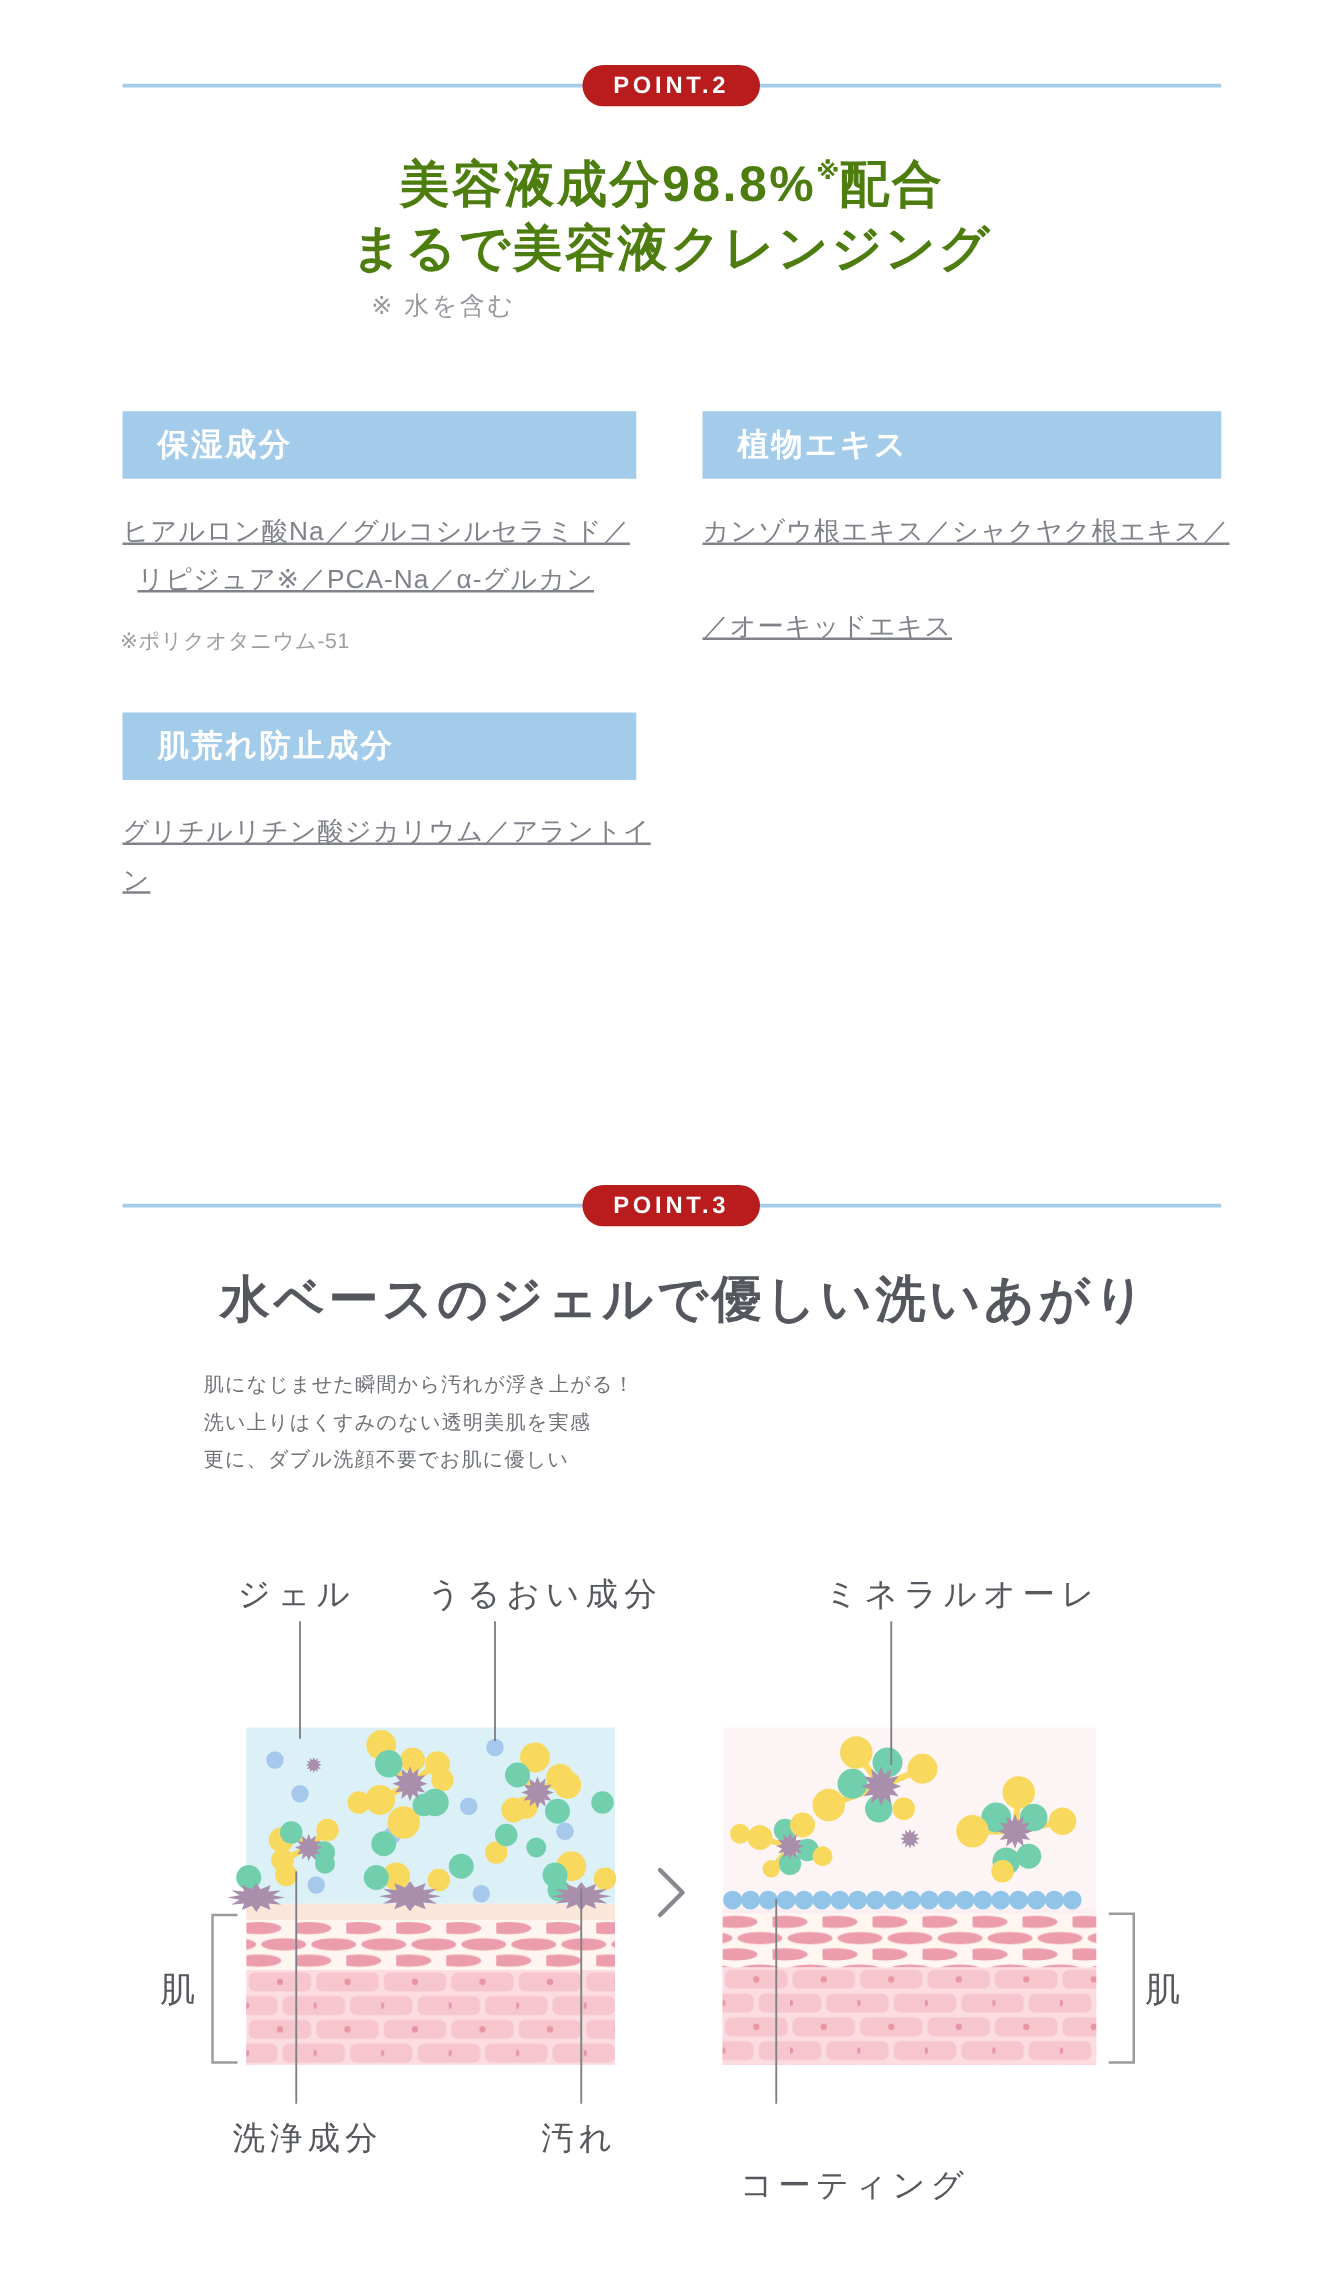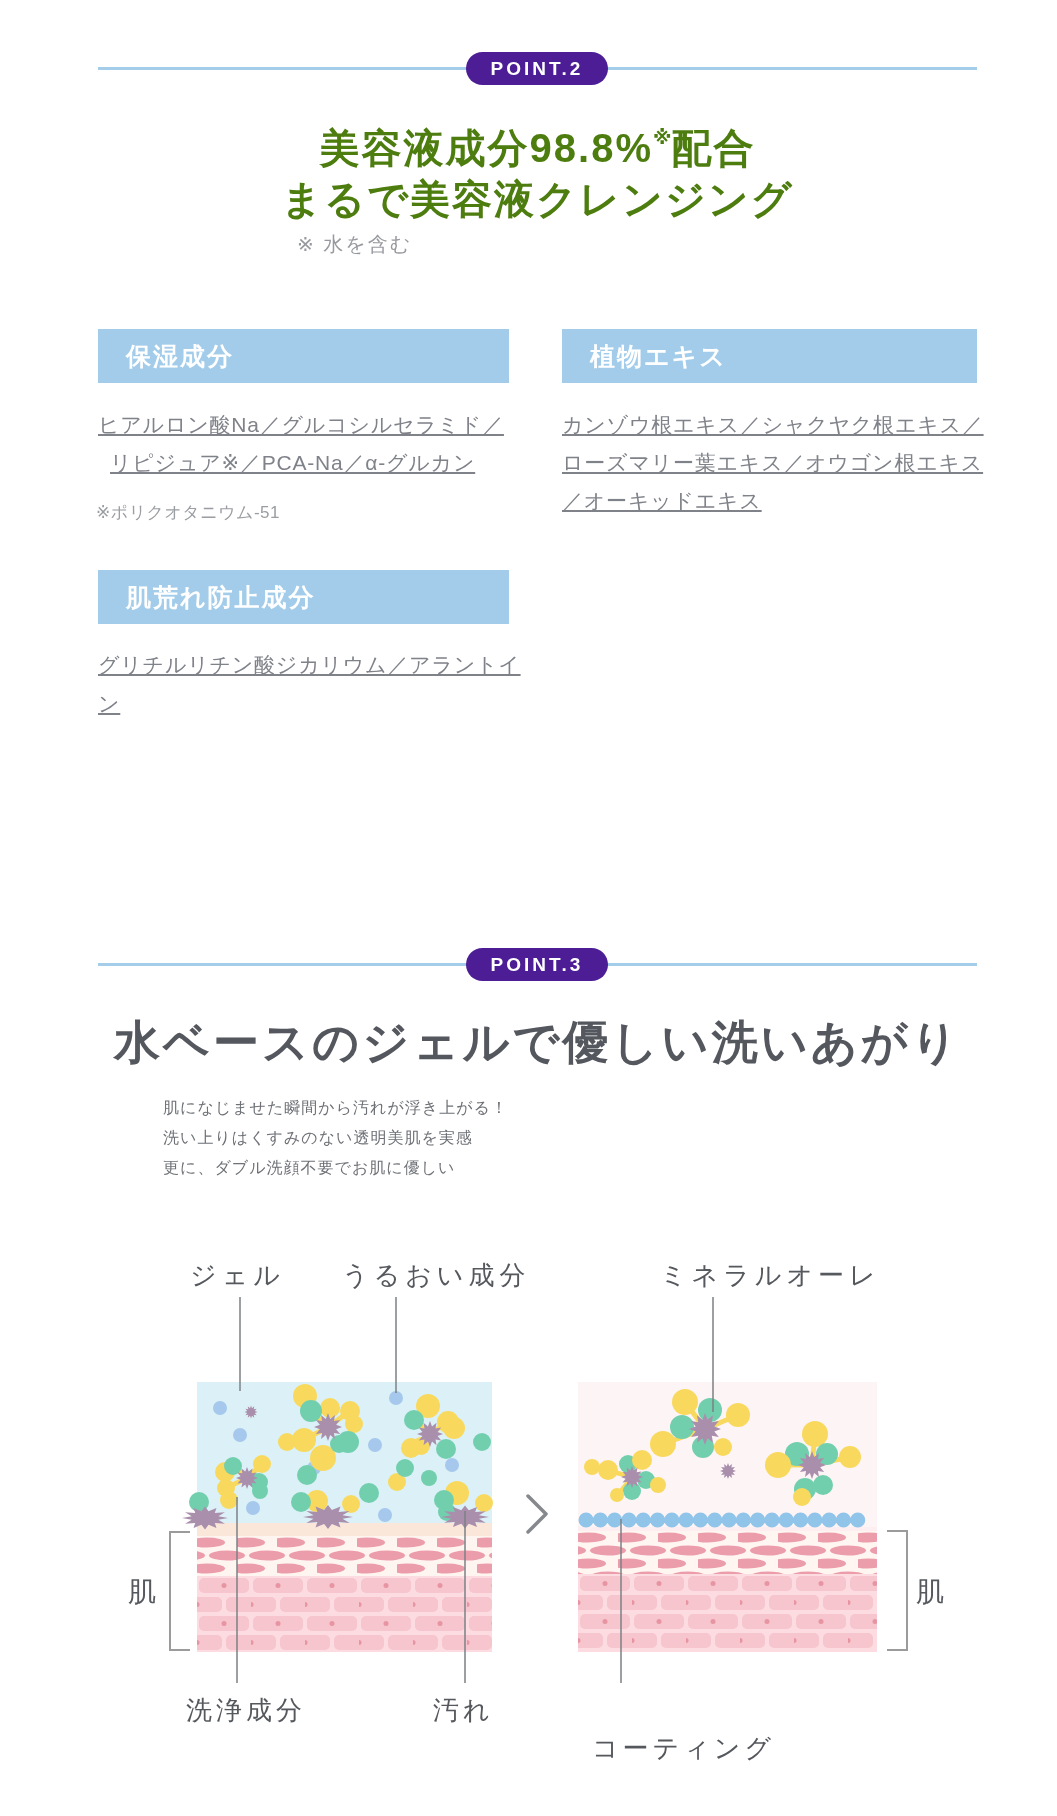--- a/index.html
+++ b/index.html
@@ -1,38 +1,38 @@
 <!DOCTYPE html>
 <html><head>
 <meta charset="utf-8">
 <style>
   html,body{margin:0;padding:0;background:#ffffff;}
   .page{position:relative;width:1057px;height:1816px;background:#fff;overflow:hidden;
         font-family:"Liberation Sans","DejaVu Sans",sans-serif;}
   .abs{position:absolute;}
   
   .divider{position:absolute;left:98px;width:879px;height:3px;background:#a3cde9;}
-  .point-badge{position:absolute;left:466px;width:142px;height:33px;background:#4c1d95;
+  .point-badge{position:absolute;left:466px;width:142px;height:33px;background:#b91c1c;
       border-radius:17px;color:#ffffff;font-size:19px;font-weight:600;letter-spacing:3px;
       text-align:center;line-height:33px;}
   
   .h2-wrap{position:absolute;left:98px;top:112px;width:879px;text-align:center;
       color:#4d7c0f;font-weight:bold;font-size:40px;line-height:51px;letter-spacing:2px;}
   .h2-wrap sup{font-size:19px;vertical-align:18px;letter-spacing:0;}
   .note{position:absolute;left:297px;top:231px;font-size:20px;color:#97999e;letter-spacing:2px;}
   
   .bar{position:absolute;height:54px;background:#a2cce9;color:#ffffff;font-weight:bold;
       font-size:25px;line-height:54px;padding-left:28px;letter-spacing:2px;box-sizing:border-box;}
   .bar.c1{left:98px;width:411px;}
   .bar.c2{left:562px;width:415px;}
   .body-line{position:absolute;font-size:21px;color:#7f8289;letter-spacing:0.8px;white-space:nowrap;text-decoration:underline;}
   .foot-note{position:absolute;font-size:17px;color:#9a9da1;letter-spacing:0.5px;}
   
-  .h3-wrap{position:absolute;left:98px;top:1012px;width:879px;text-align:center;color:#54575d;
-      font-weight:bold;font-size:46px;letter-spacing:3px;}
+  .h3-wrap{position:absolute;left:108px;top:1012px;width:879px;text-align:center;color:#54575d;
+      font-weight:bold;font-size:40px;letter-spacing:3px;}
   .para-line{position:absolute;left:163px;font-size:16px;color:#6d7075;letter-spacing:1px;white-space:nowrap;}
   
   .dlabel{position:absolute;font-size:26px;color:#55585d;letter-spacing:5px;white-space:nowrap;}
   .dlabel.small-ls{letter-spacing:4px;}
   .skin-label{position:absolute;font-size:28px;color:#55585d;}
 </style>
 </head>
 <body>
 
 <div class="page">
@@ -52,21 +52,20 @@
     <span>保湿成分</span>
   </div>
   <div class="body-line" style="left:98px;top:411px;">ヒアルロン酸Na／グルコシルセラミド／</div>
   <div class="body-line" style="left:110px;top:449px;">リピジュア※／PCA-Na／α-グルカン</div>
   <div class="foot-note" style="left:96px;top:501px;">※ポリクオタニウム-51</div>
 
   <div class="bar c2" style="top:329px;">
     <span>植物エキス</span>
   </div>
   <div class="body-line" style="left:562px;top:411px;">カンゾウ根エキス／シャクヤク根エキス／</div>
-  <div class="body-line" style="left:562px;top:449px;">ローズマリー葉エキス／オウゴン根エキス</div>
   <div class="body-line" style="left:562px;top:487px;">／オーキッドエキス</div>
 
   <div class="bar c1" style="top:570px;">
     <span>肌荒れ防止成分</span>
   </div>
   <div class="body-line" style="left:98px;top:651px;">グリチルリチン酸ジカリウム／アラントイ</div>
   <div class="body-line" style="left:98px;top:690px;">ン</div>
 
   <div class="divider" style="top:963px;"></div>
   <div class="point-badge" style="top:948px;">

